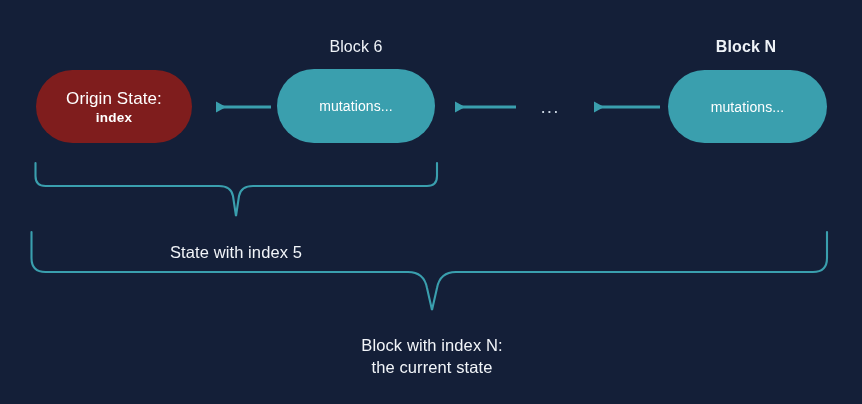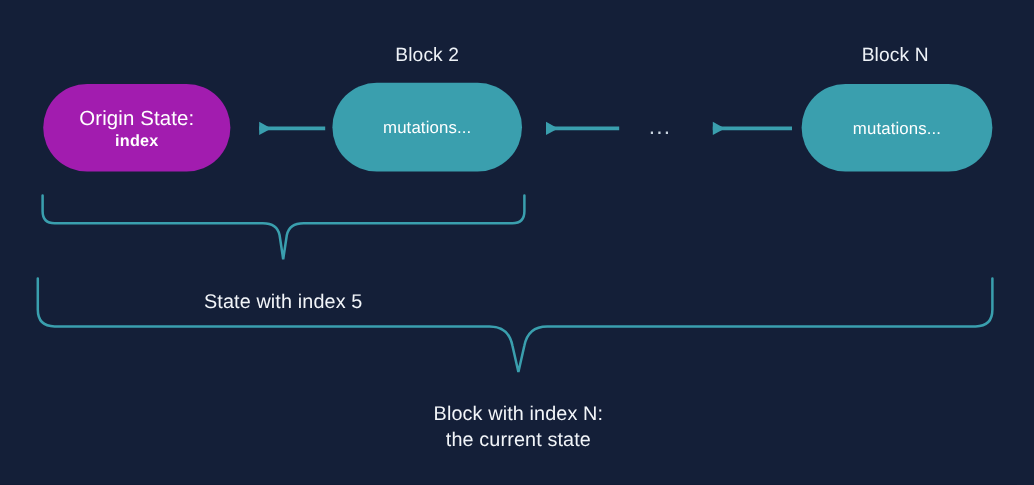--- a/index.html
+++ b/index.html
@@ -25,21 +25,21 @@
     justify-content: center;
     border-radius: 40px;
     color: #ffffff;
     box-sizing: border-box;
   }
   .node-origin {
     left: 36px;
     top: 70px;
     width: 156px;
     height: 73px;
-    background: #a21caf;
+    background: #7f1d1d;
   }
   .node-block1 {
     left: 277px;
     top: 69px;
     width: 158px;
     height: 74px;
     background: #3a9fae;
   }
   .node-blockn {
     left: 668px;
@@ -68,21 +68,21 @@
   .block-caption {
     position: absolute;
     font-size: 16px;
     line-height: 20px;
     color: #eef2f7;
     text-align: center;
     letter-spacing: 0.1px;
     white-space: nowrap;
   }
   .cap-b1 { left: 296px; top: 37px; width: 120px; }
-  .cap-bn { left: 686px; top: 37px; width: 120px; }
+  .cap-bn { left: 686px; top: 37px; width: 120px; font-weight: bold; }
   .ellipsis {
     position: absolute;
     left: 520px;
     top: 96px;
     width: 60px;
     text-align: center;
     font-size: 19px;
     line-height: 22px;
     color: #c9d4e0;
     letter-spacing: 1px;
@@ -105,21 +105,21 @@
     width: 862px;
     height: 404px;
     pointer-events: none;
   }
 </style>
 </head>
 <body>
 
 <div id="canvas">
 
-  <div class="block-caption cap-b1">Block 2</div>
+  <div class="block-caption cap-b1">Block 6</div>
   <div class="block-caption cap-bn">Block N</div>
 
   <div class="node node-origin">
     <div class="node-title">Origin State:</div>
     <div class="node-sub">index</div>
   </div>
 
   <div class="node node-block1">
     <div class="node-label-single">mutations...</div>
   </div>

